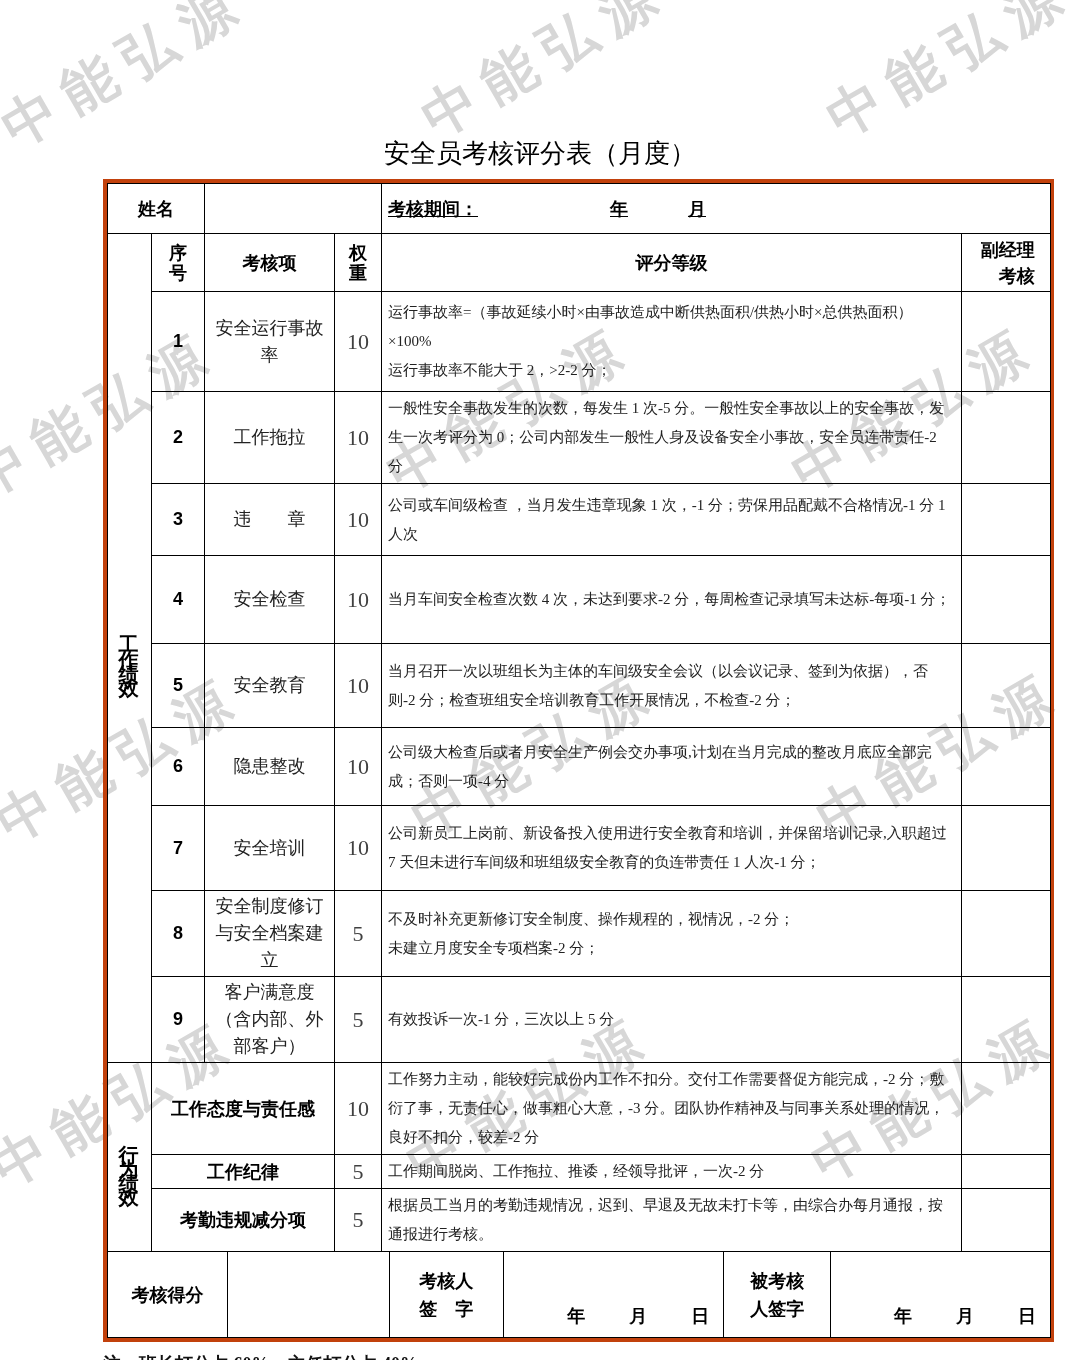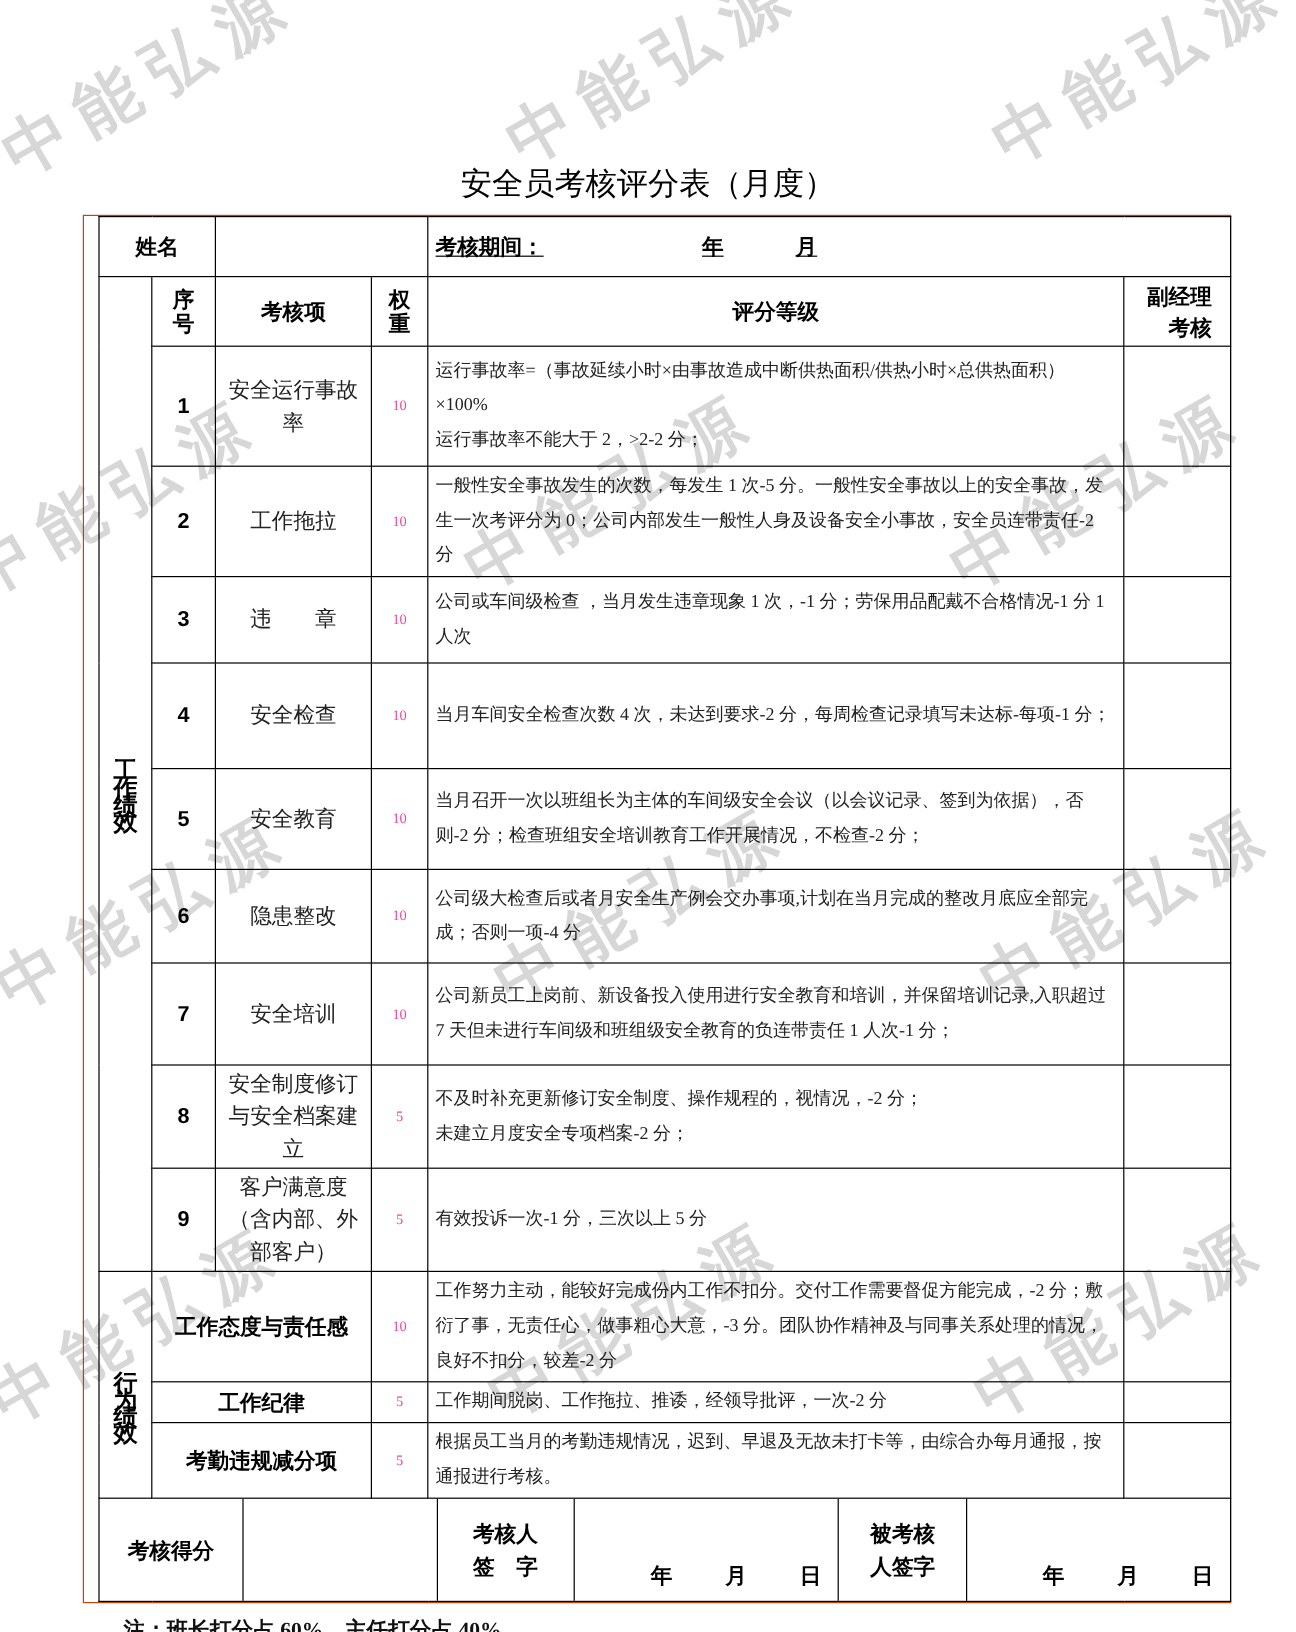--- a/index.html
+++ b/index.html
@@ -7,29 +7,29 @@
         font-family:"Liberation Serif","DejaVu Serif",serif;color:#222;}
   
   .wm-layer{position:absolute;inset:0;z-index:0;}
   .wm{position:absolute;transform:translate(-50%,-50%) rotate(-30deg);
       font-family:"Liberation Sans","DejaVu Sans",sans-serif;
       font-weight:bold;font-size:54px;letter-spacing:14px;color:#d7d7d7;white-space:nowrap;}
   
   .content{position:relative;z-index:1;padding-top:136px;}
   .title{margin:0 0 8px 0;text-align:center;font-family:"Liberation Sans","DejaVu Sans",sans-serif;
          font-weight:normal;font-size:26px;color:#000;}
-  .tablewrap{width:943px;margin-left:69px;border:1px solid #c2410c;padding-left:12px;}
+  .tablewrap{width:943px;margin-left:103px;border:4px solid #c2410c;}
   table.main{border-collapse:collapse;table-layout:fixed;width:943px;background:transparent;}
   table.main td{border:1px solid #000;padding:2px 6px;vertical-align:middle;box-sizing:border-box;}
   .b{font-family:"Liberation Sans","DejaVu Sans",sans-serif;font-weight:bold;color:#000;
      text-align:center;font-size:18px;line-height:26px;}
   .idx{font-family:"Liberation Sans","DejaVu Sans",sans-serif;font-weight:bold;color:#000;
        text-align:center;font-size:18px;}
   .item{text-align:center;font-size:18px;line-height:27px;padding:2px 12px;color:#222;}
-  .weight{text-align:center;font-size:12px;color:#ec4899;}
+  .weight{text-align:center;font-size:22px;color:#404040;}
   .crit{font-size:15px;line-height:29px;padding:4px 10px;color:#222;text-align:left;}
   .vert{writing-mode:vertical-rl;text-orientation:upright;letter-spacing:14px;
         font-family:"Liberation Sans","DejaVu Sans",sans-serif;font-weight:bold;
         font-size:20px;color:#000;margin:0 auto;}
   .narrow1{width:1.2em;margin:0 auto;line-height:20px;}
   .narrow3{width:3.2em;margin:0 auto;line-height:26px;text-align:right;}
   .period-cell{text-align:left;padding-left:196px;text-decoration:underline;}
   .period-cell .gap1{margin-left:132px;}
   .period-cell .gap2{margin-left:60px;}
   .nopad{padding:0 !important;}

